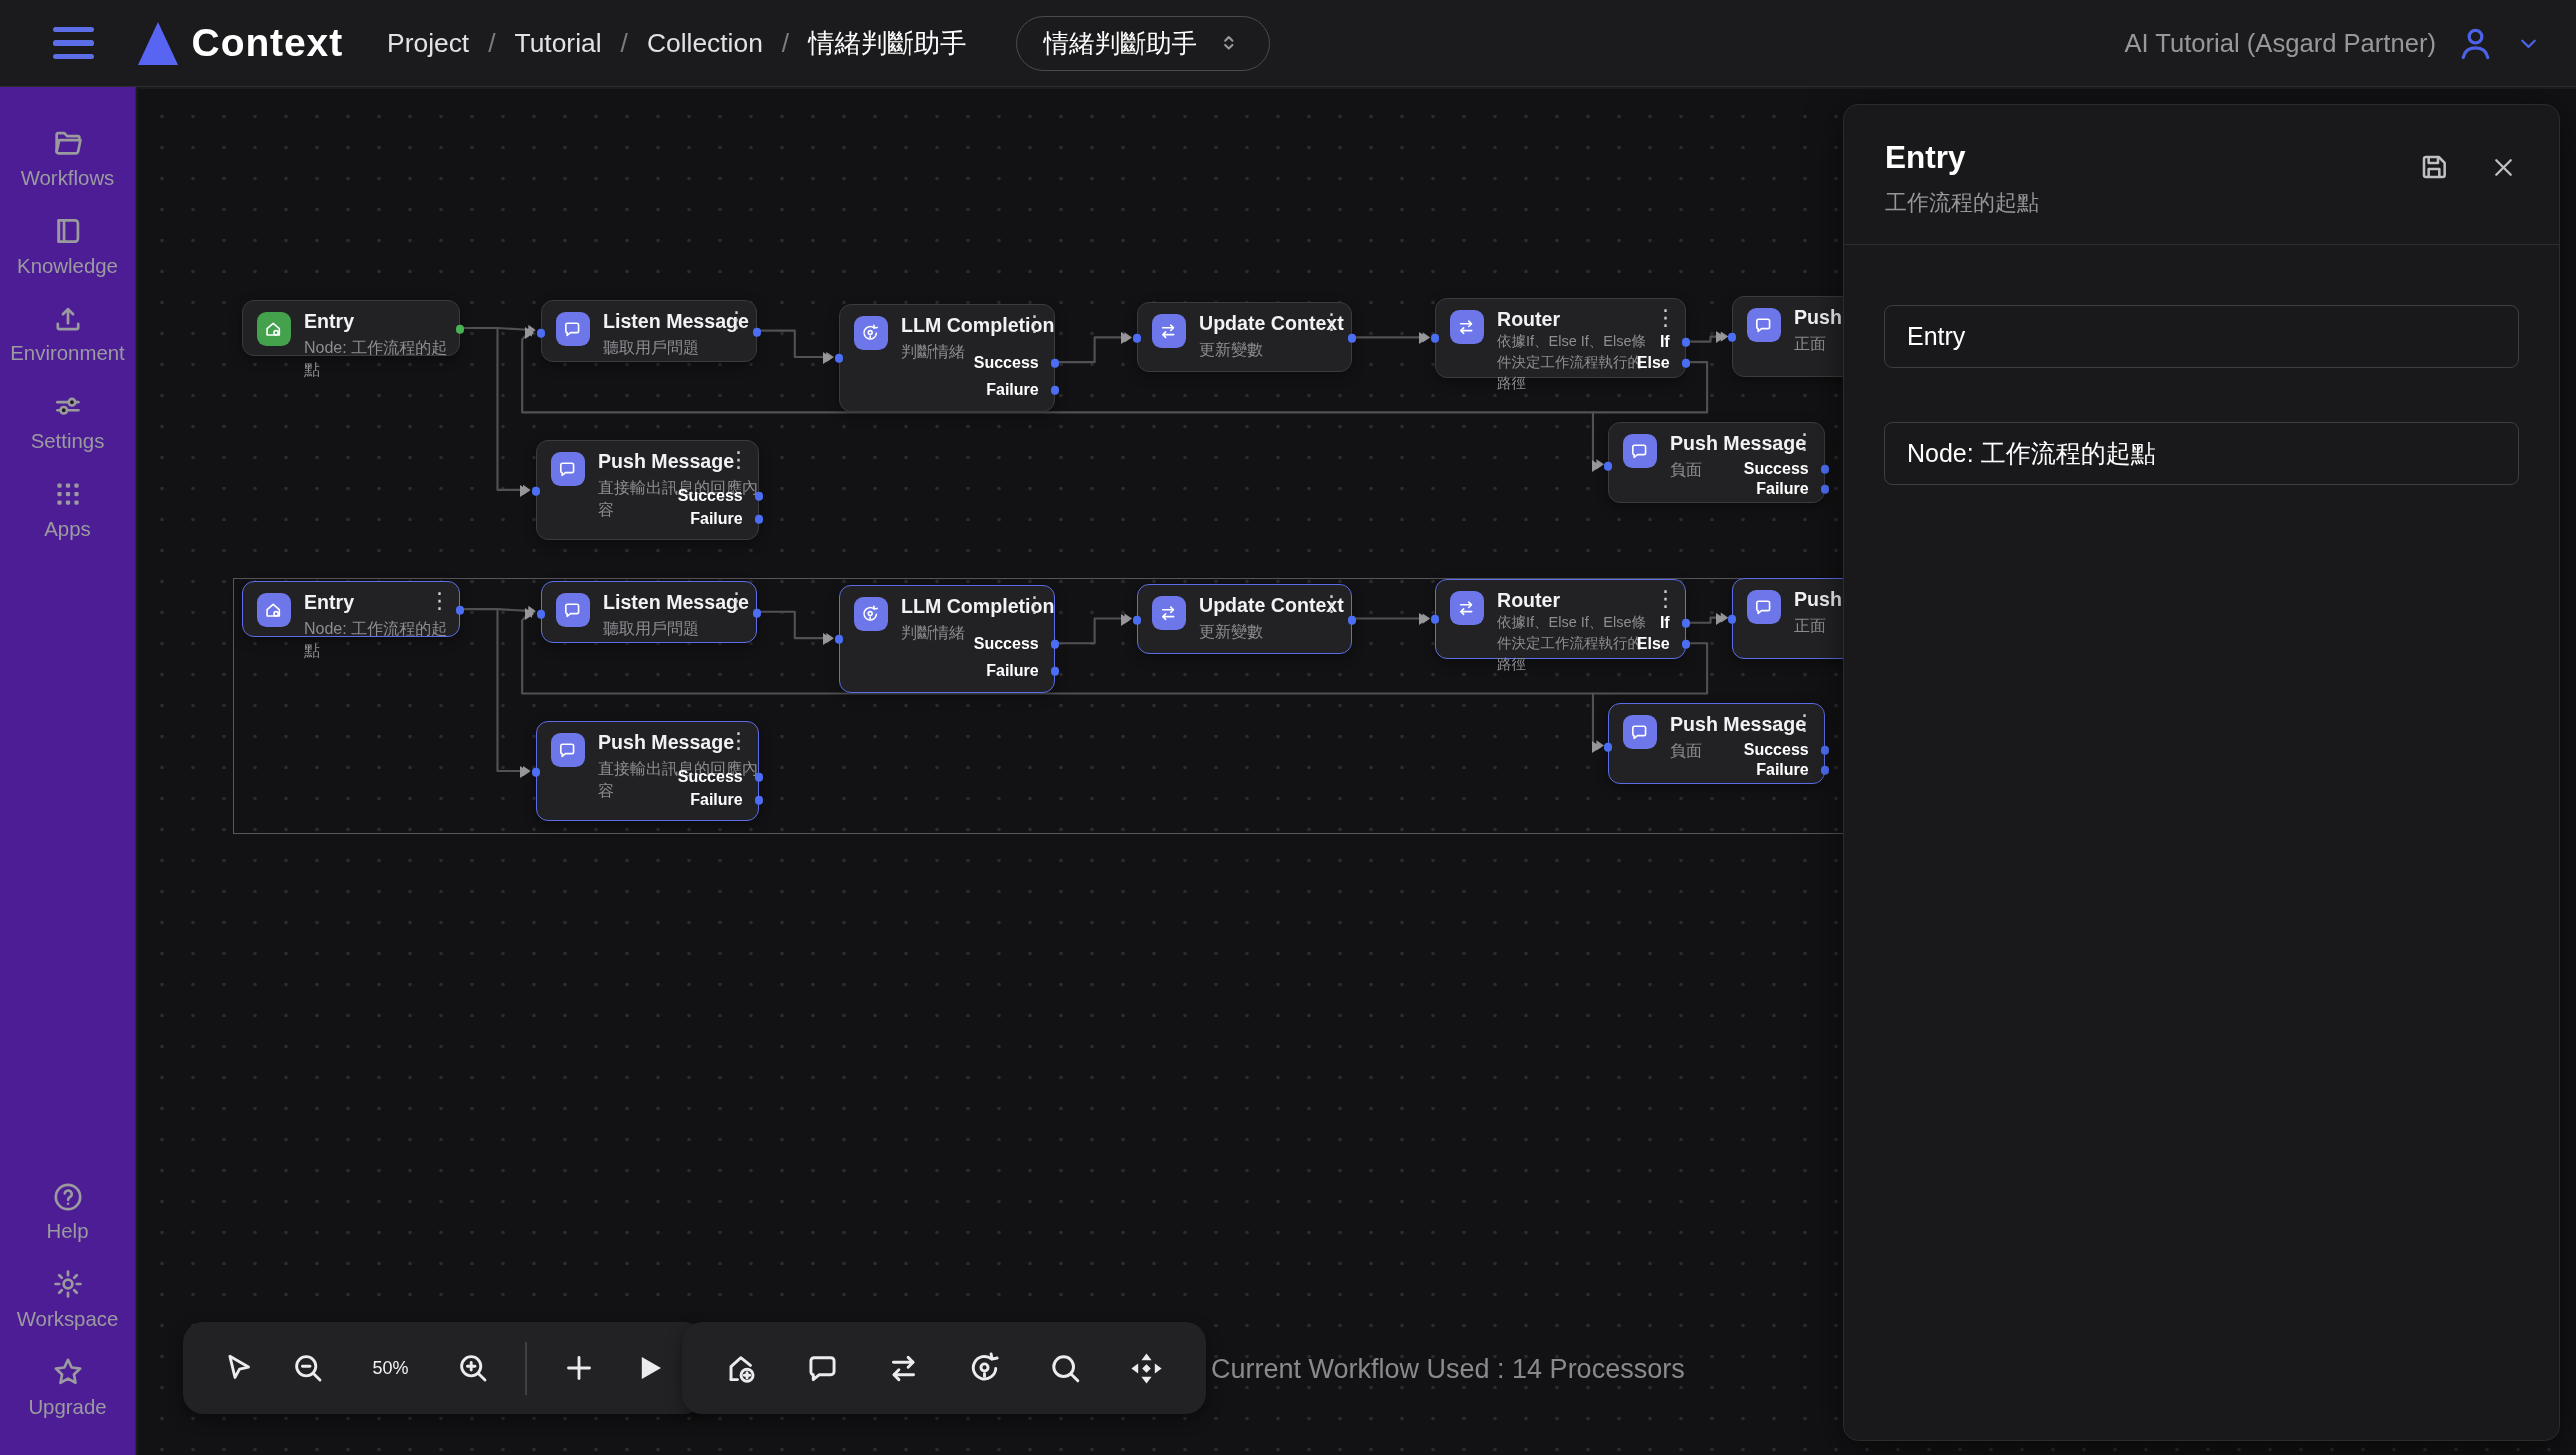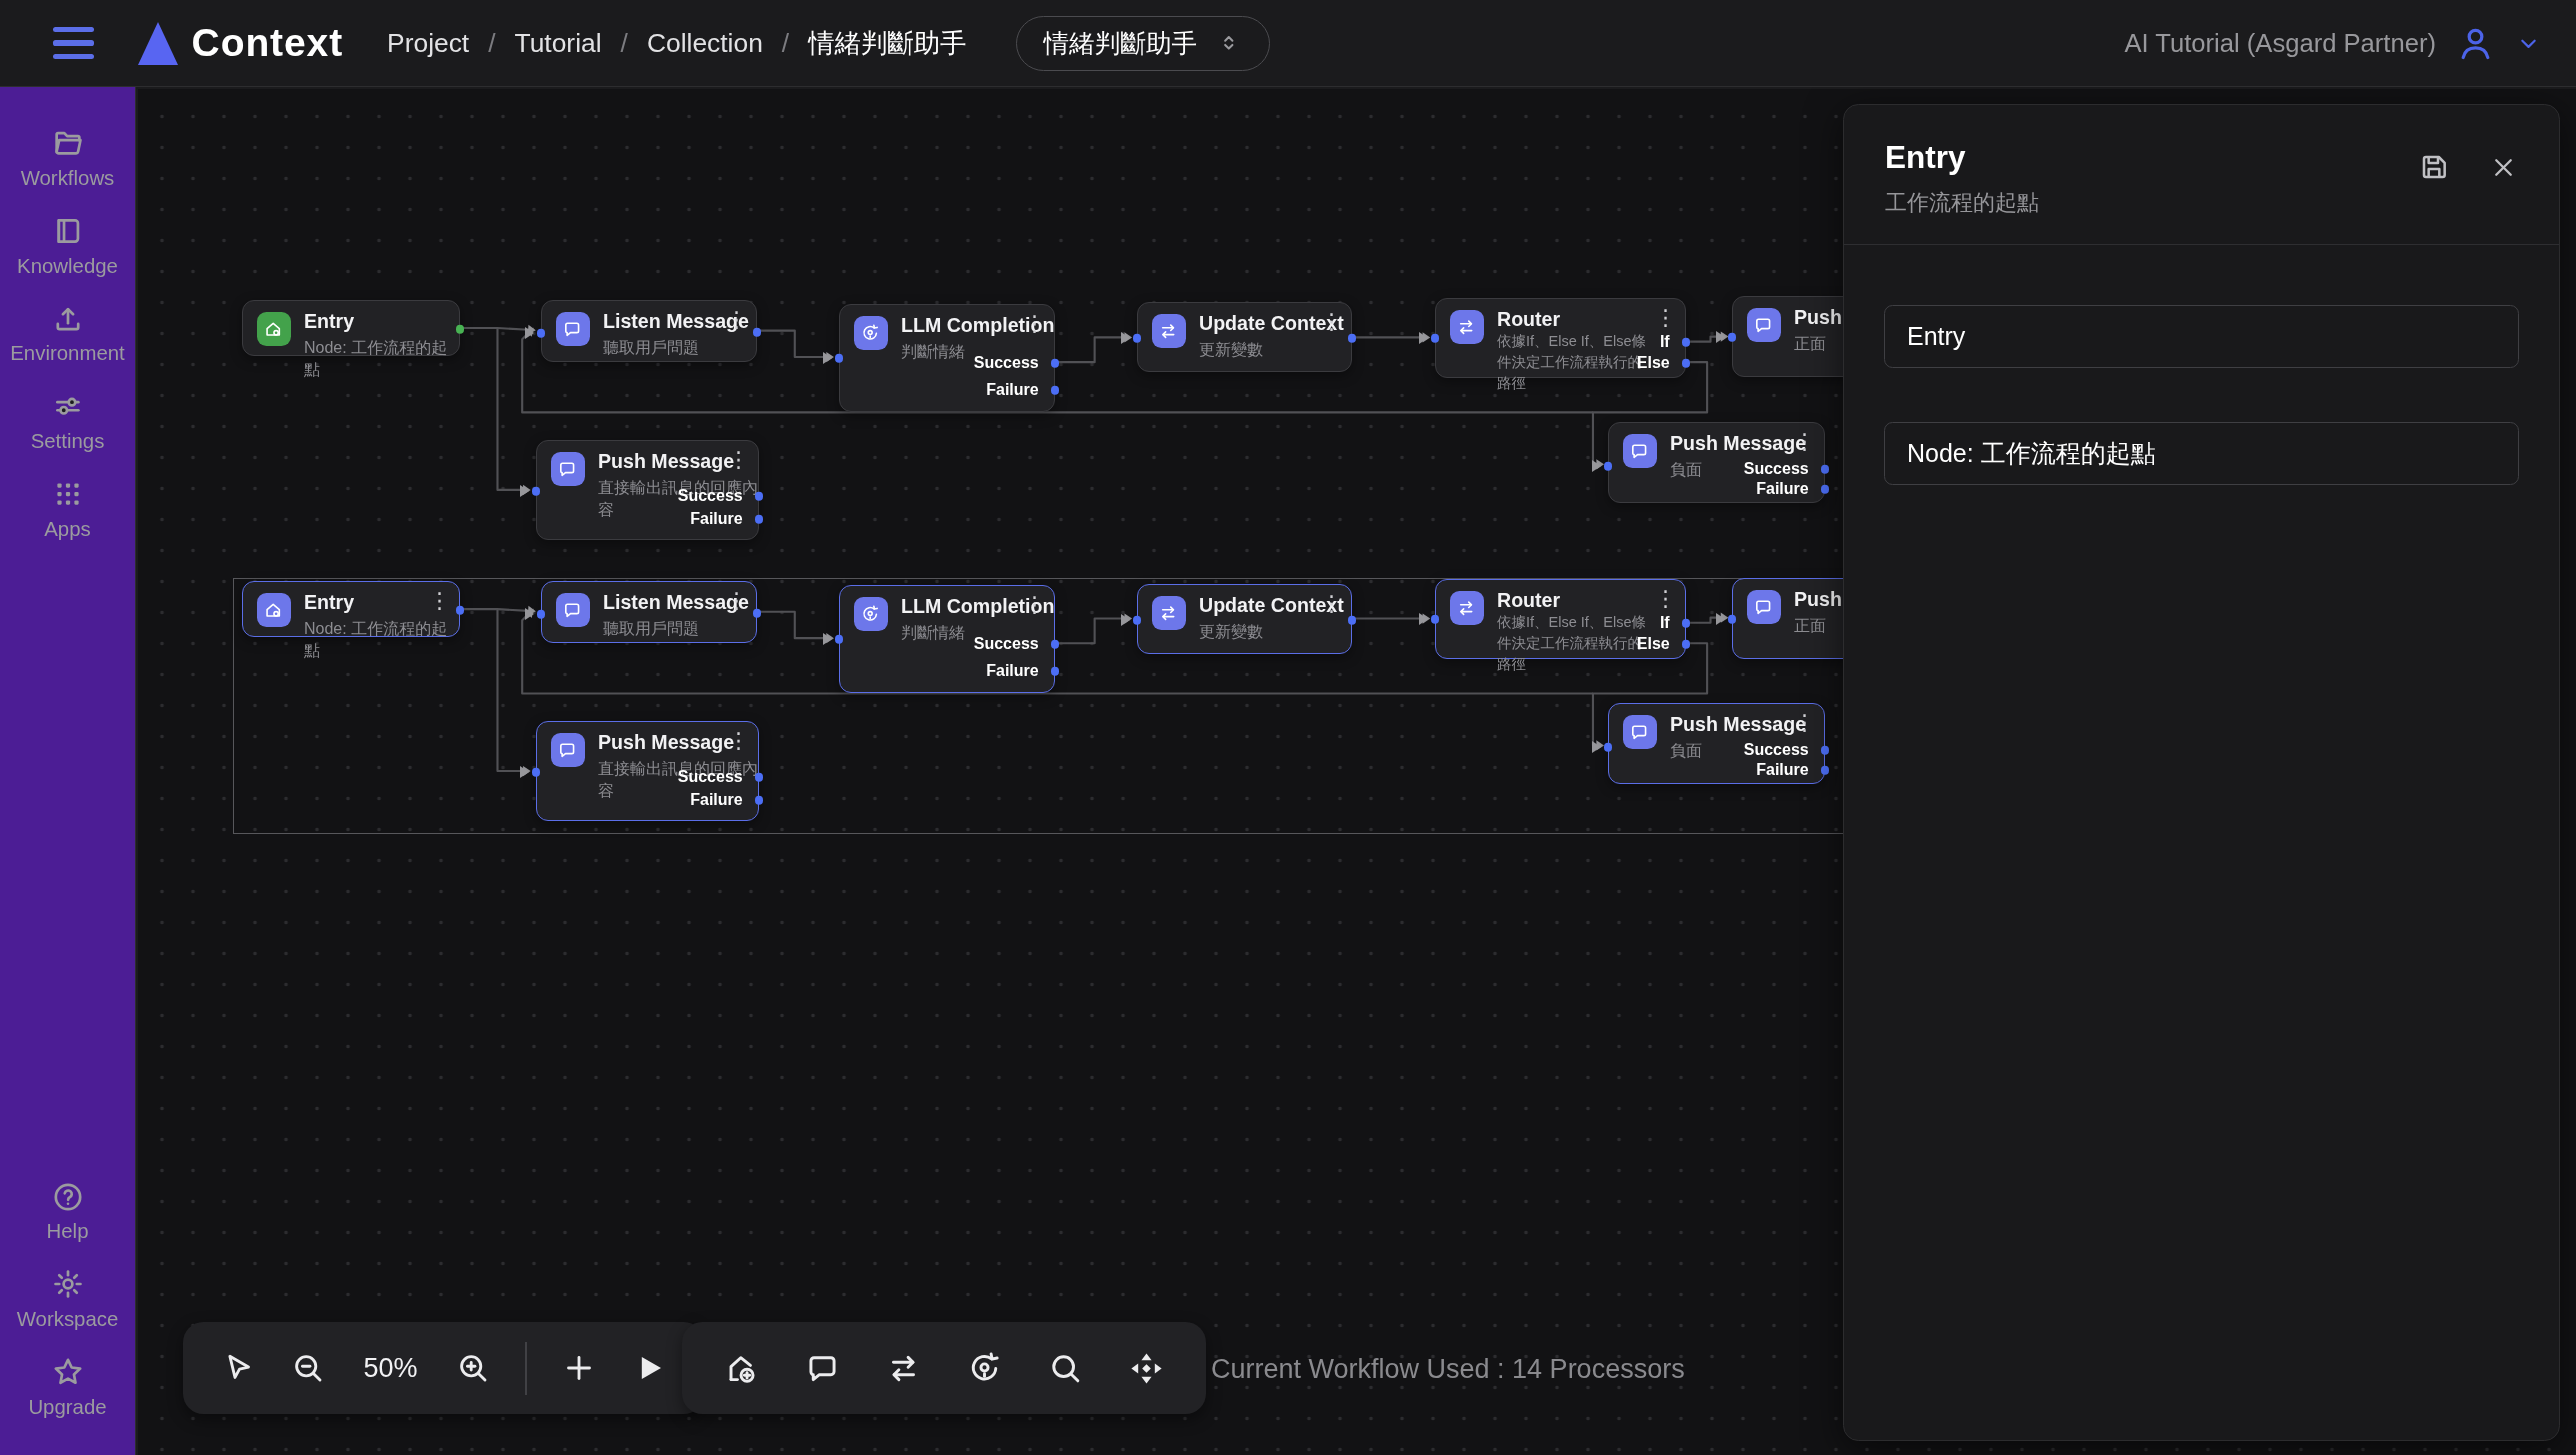--- a/index.html
+++ b/index.html
@@ -68,21 +68,21 @@
               border-top:6px solid transparent; border-bottom:6px solid transparent;
               border-left:9.4px solid #97979b; }
 
   
   .toolbar { position:absolute; background:#222225; border-radius:20.4px; height:92px;
              display:flex; align-items:center; z-index:15; box-shadow:0 5.1px 15.3px rgba(0,0,0,.4); }
   .tb-left { left:183px; top:1322px; padding:0 37px; gap:34px; }
   .tb-mid  { left:682px; top:1322px; padding:0 41px; gap:44px; }
   .tb-btn { display:flex; align-items:center; justify-content:center; color:#ececee; cursor:pointer; }
   .tb-divider { width:1.7px; height:53px; background:#414145; }
-  .zoom-label { font-size:27px; color:#f2f2f4; min-width:61px; text-align:center; }
+  .zoom-label { font-size:18px; color:#f2f2f4; min-width:61px; text-align:center; }
   .status-text { position:absolute; left:1211px; top:1354px; font-size:27px; color:#8a8a8e; z-index:15; }
 
   
   .panel { position:absolute; left:1843px; top:104px; width:717px; height:1337px; background:#19191b;
            border:0.9px solid #2c2c2e; border-radius:15.3px; z-index:30;
            box-shadow:0 8.5px 37px rgba(0,0,0,.55); }
   .panel-head { padding:34px 41px 25.6px 41px; display:flex; align-items:flex-start; }
   .panel-title { font-size:31.5px; font-weight:bold; color:#ffffff; }
   .panel-sub { font-size:22px; color:#96969a; margin-top:12px; }
   .panel-head-icons { margin-left:auto; display:flex; align-items:center; gap:39px; margin-top:12px;

